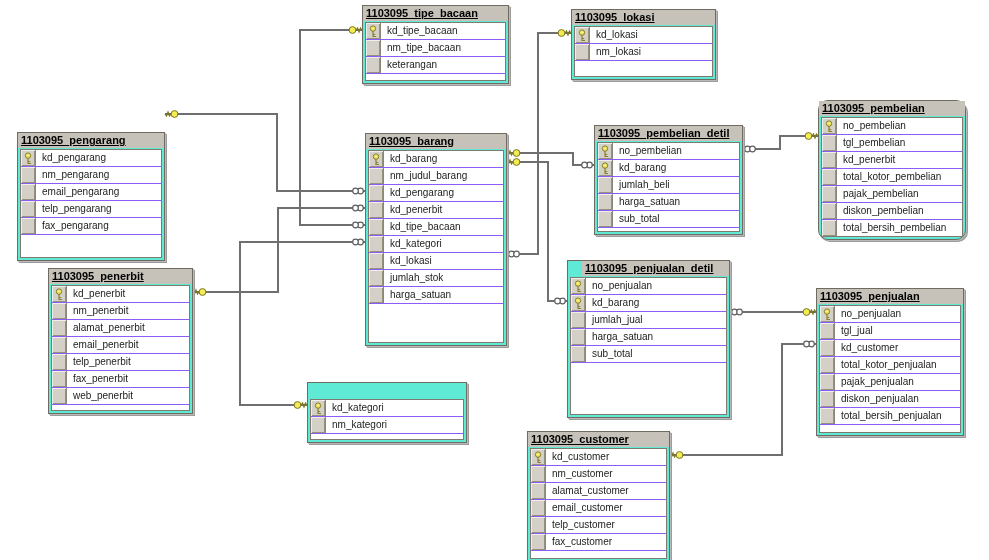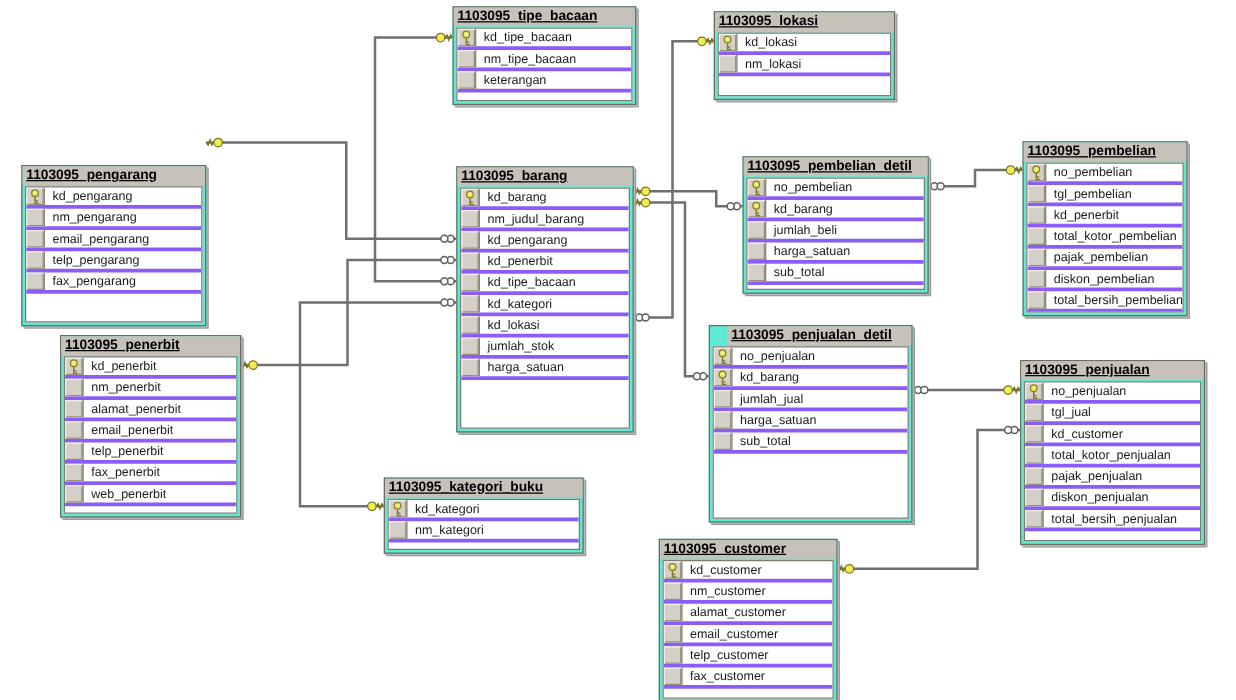--- a/index.html
+++ b/index.html
@@ -18,21 +18,21 @@
   .tbl-hdr{
     height:15px;line-height:15px;
     font-size:11px;font-weight:bold;color:#000;
     padding:0 2px 0 3px;white-space:nowrap;overflow:hidden;
     background:#c6c2b9;cursor:default;
   }
   .tbl-body{
     position:absolute;left:2px;right:2px;top:16px;bottom:2px;
     background:#fff;border:1px solid #7e7a6f;overflow:hidden;
   }
-  .frow{display:flex;height:17px;box-sizing:border-box;border-bottom:3px solid #8b5cf6;}
+  .frow{display:flex;height:17px;box-sizing:border-box;border-bottom:1px solid #8b5cf6;}
   .fsel{
     width:15px;flex:0 0 15px;background:#d4d0c8;
     box-shadow:inset 1px 1px 0 #efeeea,inset -1px -1px 0 #95917f;
     border-right:1px solid #8a8678;box-sizing:border-box;
     display:flex;align-items:center;justify-content:center;
   }
   .fname{
     flex:1;font-size:10px;color:#1b1b1b;line-height:16px;
     padding-left:6px;white-space:nowrap;overflow:hidden;cursor:default;
   }
@@ -263,21 +263,21 @@
         <div class="frow">
           <div class="fsel"></div>
           <div class="fname">harga_satuan</div>
         </div>
         <div class="frow">
           <div class="fsel"></div>
           <div class="fname">sub_total</div>
         </div>
       </div>
     </div>
-    <div class="tbl" style="left: 818px; top: 113px; width: 132px; height: 140px;">
+    <div class="tbl" style="left: 818px; top: 100px; width: 148px; height: 140px; border-radius: 10px;">
       <div class="tbl-hdr">1103095_pembelian</div>
       <div class="tbl-body">
         <div class="frow">
           <div class="fsel">
             <svg width="10" height="13" viewBox="0 0 10 13">
               <circle cx="5" cy="3.6" r="2.7" fill="#ece45c" stroke="#867f2a" stroke-width="1"></circle>
               <circle cx="5" cy="3.2" r="0.8" fill="#fdfbd0" stroke="none"></circle>
               <path d="M5 6.3 V12 M5 9.5 H7.2 M5 11.5 H8" fill="none" stroke="#867f2a" stroke-width="1.2"></path>
             </svg>
           </div>
@@ -418,21 +418,20 @@
           <div class="fsel"></div>
           <div class="fname">diskon_penjualan</div>
         </div>
         <div class="frow">
           <div class="fsel"></div>
           <div class="fname">total_bersih_penjualan</div>
         </div>
       </div>
     </div>
     <div class="tbl" style="left: 307px; top: 382px; width: 160px; height: 61px;">
-      <div class="tbl-hdr">1103095_kategori_buku</div>
       <div class="tbl-body">
         <div class="frow">
           <div class="fsel">
             <svg width="10" height="13" viewBox="0 0 10 13">
               <circle cx="5" cy="3.6" r="2.7" fill="#ece45c" stroke="#867f2a" stroke-width="1"></circle>
               <circle cx="5" cy="3.2" r="0.8" fill="#fdfbd0" stroke="none"></circle>
               <path d="M5 6.3 V12 M5 9.5 H7.2 M5 11.5 H8" fill="none" stroke="#867f2a" stroke-width="1.2"></path>
             </svg>
           </div>
           <div class="fname">kd_kategori</div>

